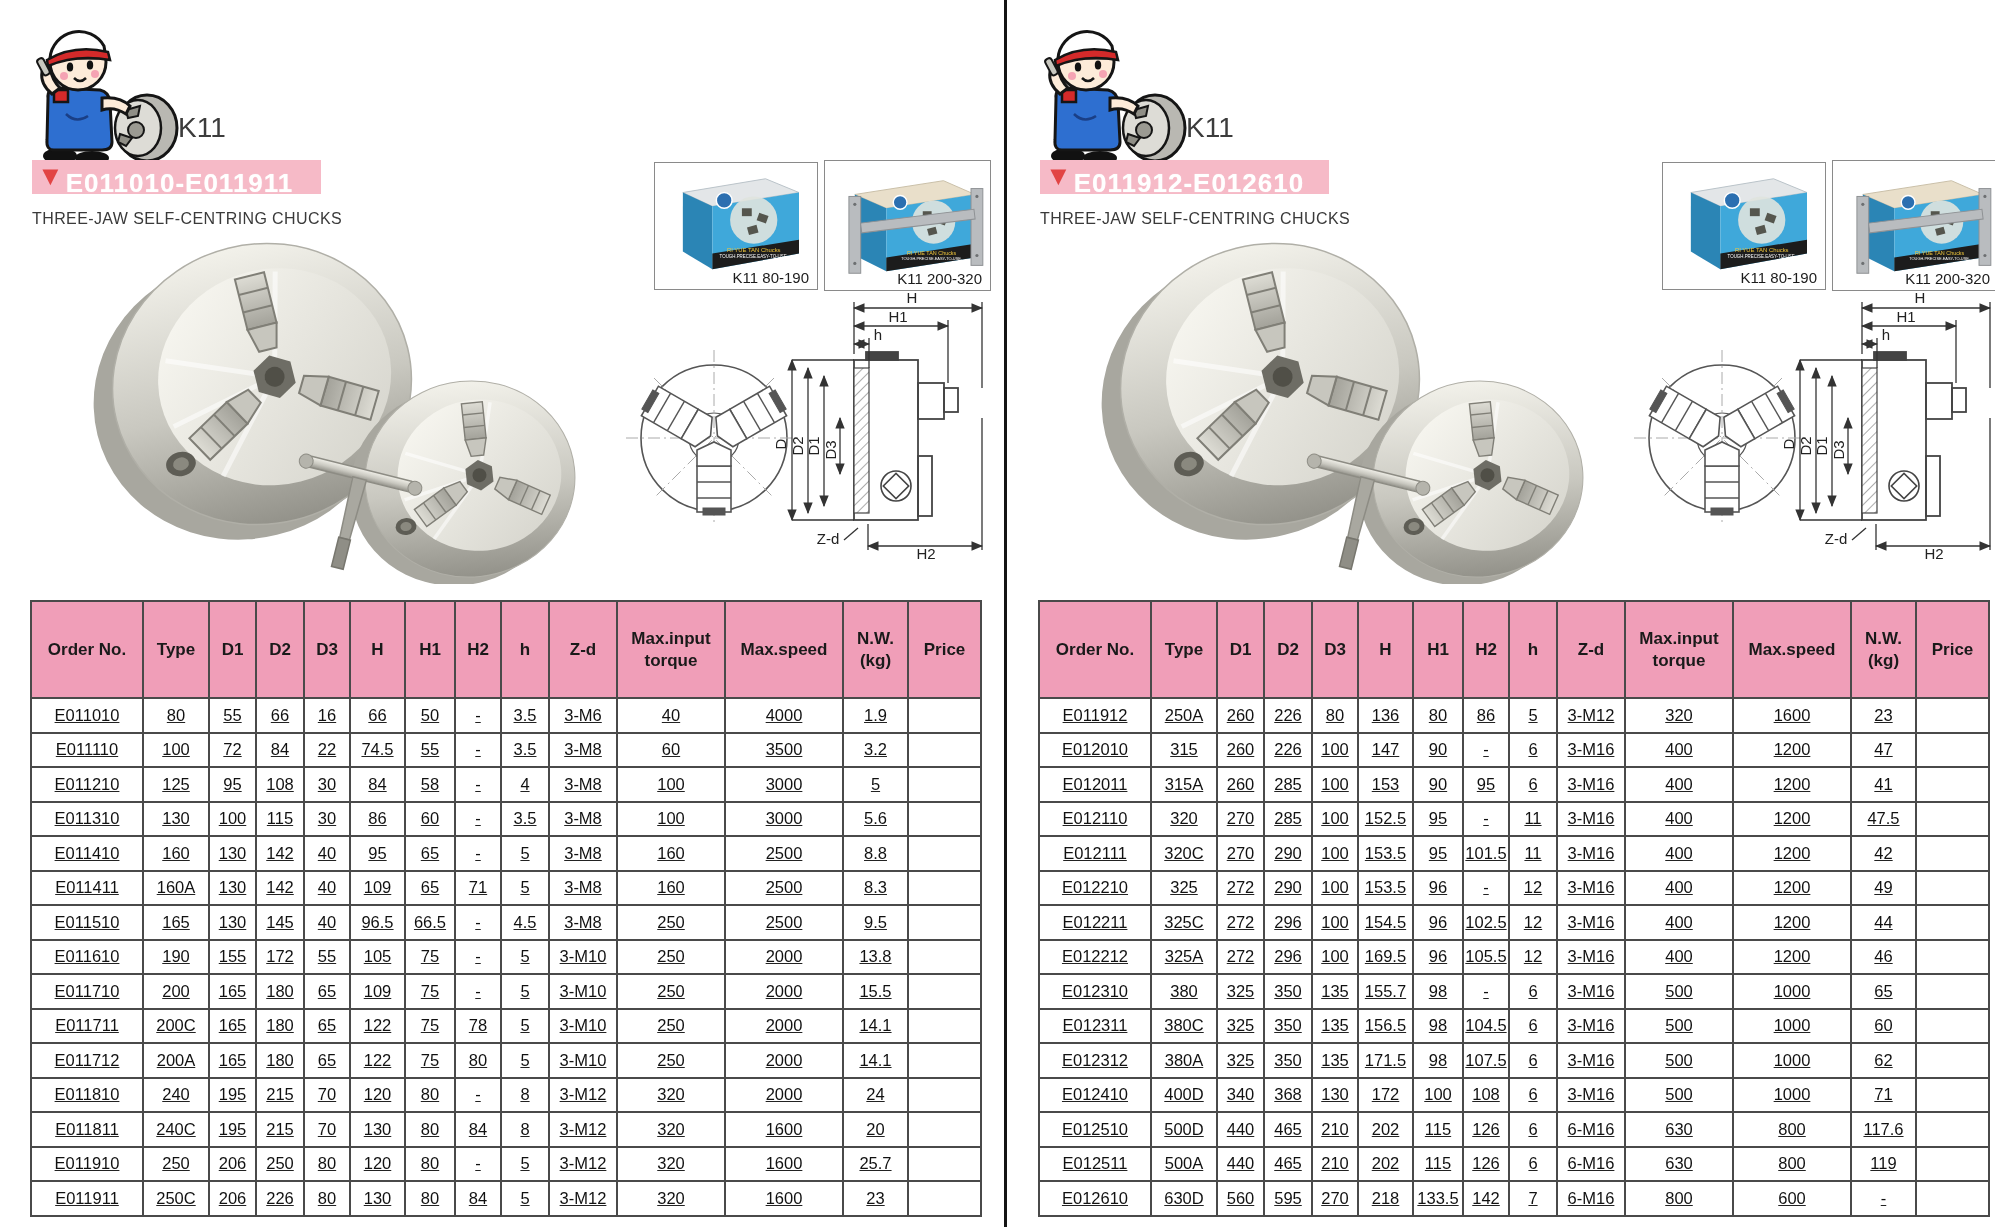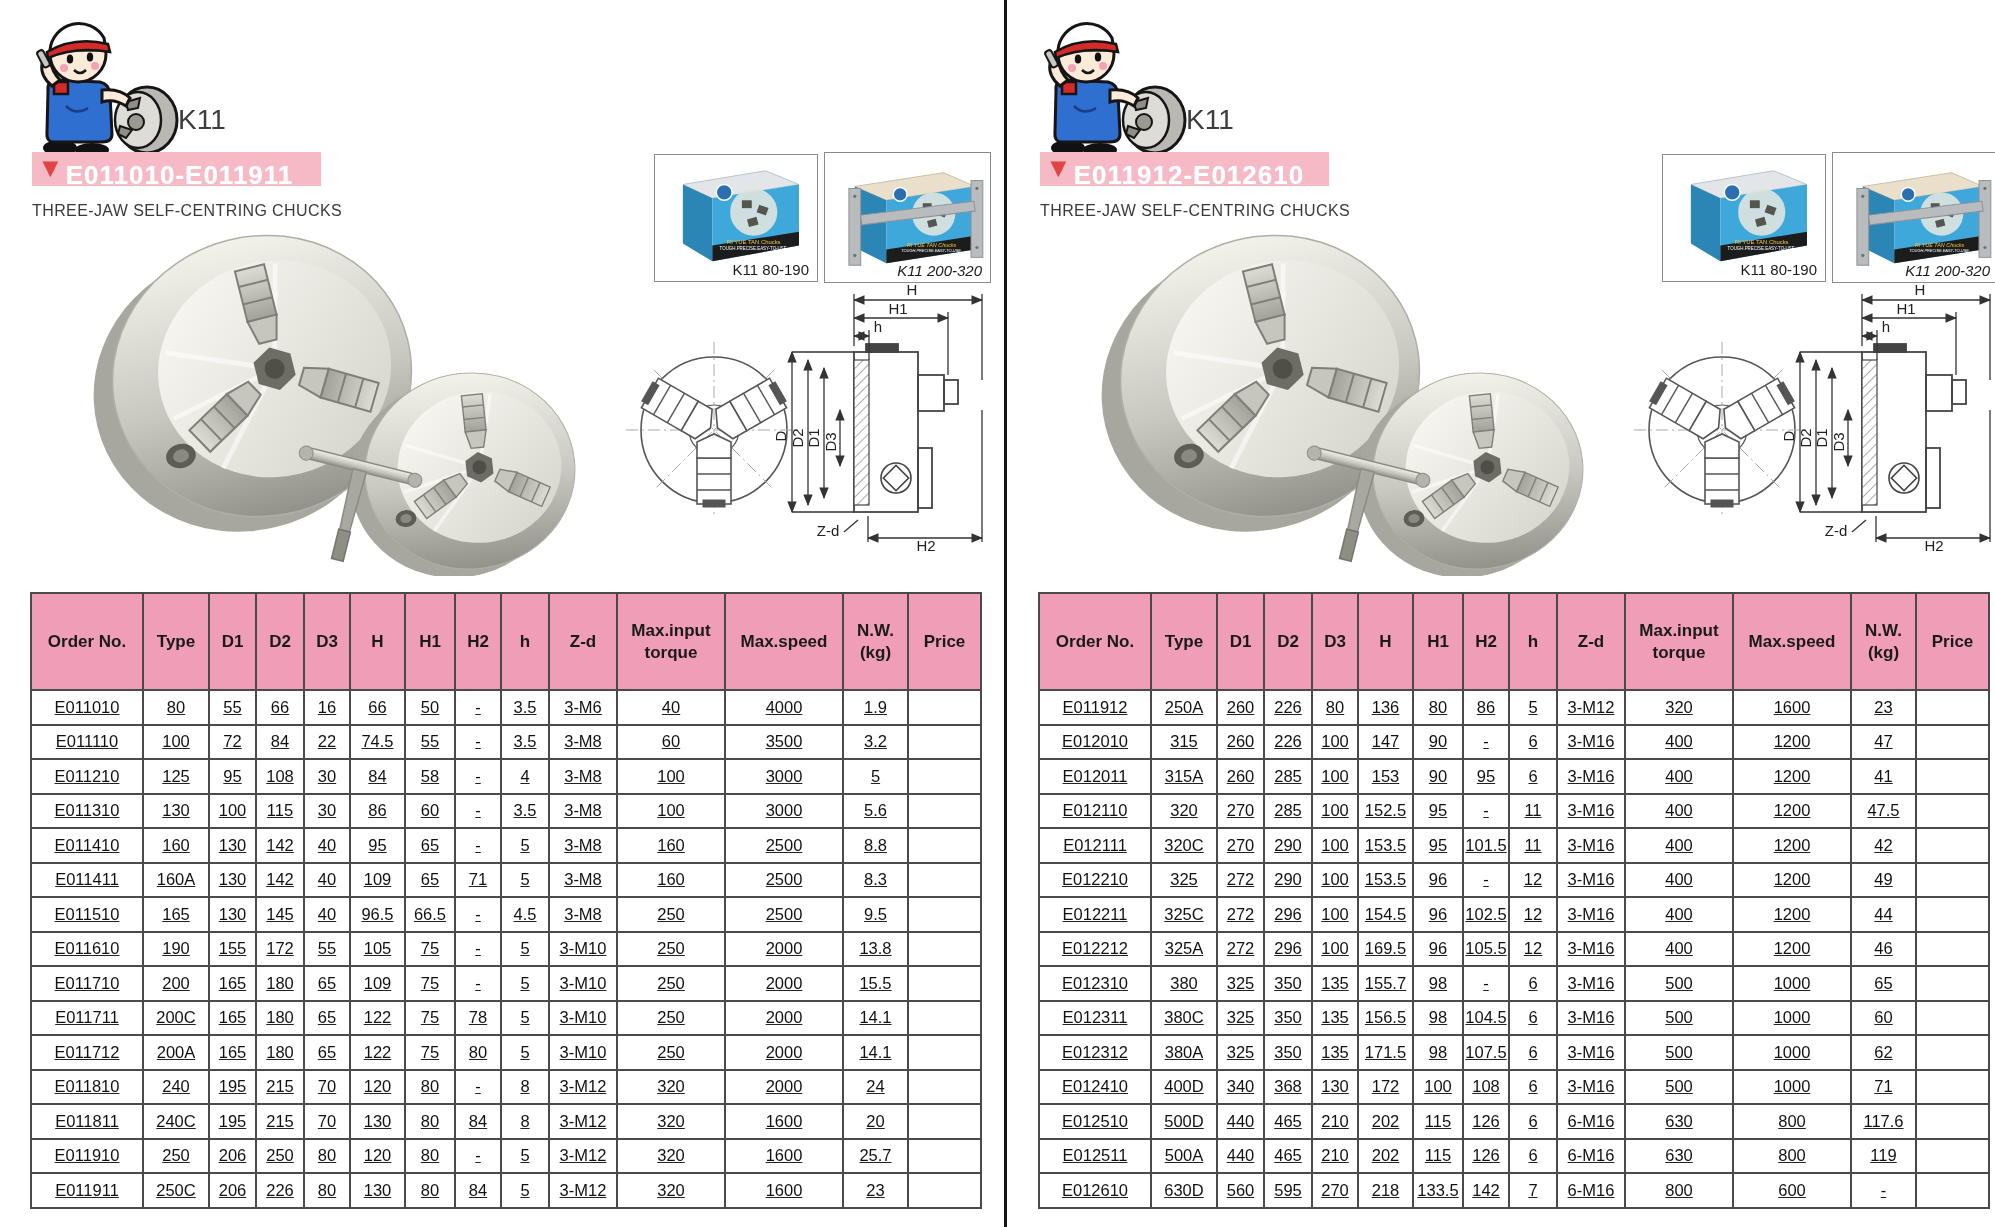--- a/index.html
+++ b/index.html
@@ -1,39 +1,39 @@
 <!DOCTYPE html>
 <html><head>
 <meta charset="utf-8">
 <style>
   html,body{margin:0;padding:0;background:#ffffff;}
   .canvas{position:relative;width:1995px;height:1227px;background:#fff;overflow:hidden;
           font-family:"Liberation Sans",sans-serif;color:#222;}
   .divider{position:absolute;top:0;width:3px;height:1227px;background:#141414;}
-  .page{position:absolute;top:4px;height:1103px;}
+  .page{position:absolute;top:12px;height:1103px;}
   .page.left{left:0;width:1004px;}
   .page.right{left:1008px;width:987px;}
 
   .mascot{position:absolute;left:14px;top:6px;width:172px;height:148px;}
   .k11-label{position:absolute;left:178px;top:100px;font-size:28px;color:#3c3c3c;}
 
   .banner{position:absolute;left:32px;top:148px;width:289px;height:34px;background:#F6BAC7;
           display:flex;align-items:center;padding-left:5px;box-sizing:border-box;}
   .banner .arrow{color:#E24444;font-size:27px;line-height:1;margin-top:-2px;}
   .banner .range{color:#ffffff;font-weight:bold;font-size:26px;letter-spacing:1px;margin-left:2px;
                  text-shadow:0 0 1px rgba(255,255,255,.6);margin-top:12px;}
 
   .heading{position:absolute;left:32px;top:198px;font-size:16px;color:#3a3a3a;letter-spacing:.4px;}
 
   .photo{position:absolute;left:52px;top:222px;width:535px;height:350px;}
   .diagram{position:absolute;left:596px;top:276px;width:404px;height:272px;}
 
   .pkg{position:absolute;border:1px solid #8a8a8a;background:#fff;box-sizing:border-box;}
   .pkg.p1{left:654px;top:150px;width:164px;height:128px;text-decoration:underline;}
-  .pkg.p2{left:824px;top:148px;width:167px;height:131px;font-style:italic;}
+  .pkg.p2{left:824px;top:148px;width:167px;height:131px;}
   .pkg svg{position:absolute;left:0;top:0;width:100%;height:100%;}
   .pkg .pkg-label{position:absolute;right:6px;bottom:3px;font-size:15px;color:#1c1c1c;background:rgba(255,255,255,.85);
                   padding:0 2px;line-height:1.1;}
 
   .ctable{position:absolute;left:30px;top:588px;}
   table.spec{border-collapse:collapse;table-layout:fixed;width:950px;background:#fff;}
   table.spec th,table.spec td{border:2px solid #4a4a4a;text-align:center;vertical-align:middle;
       overflow:hidden;padding:0 1px;}
   table.spec thead tr{height:97px;}
   table.spec tbody tr{height:34.5px;text-decoration:underline;}

